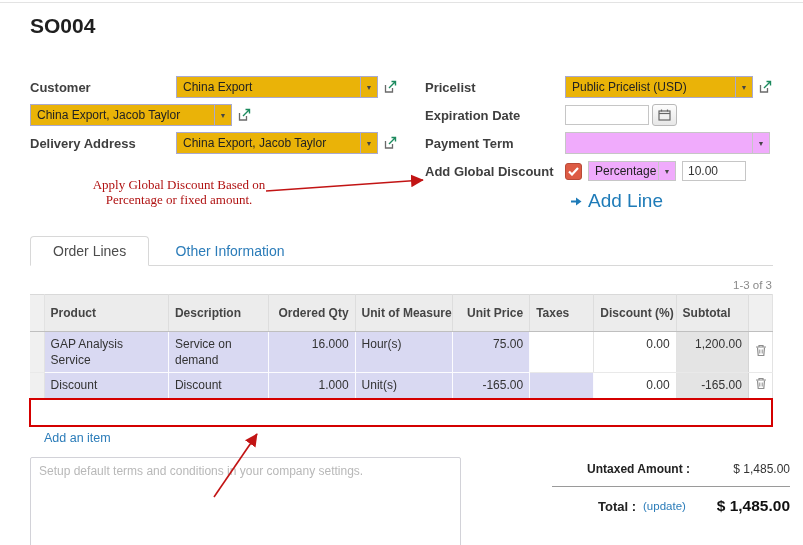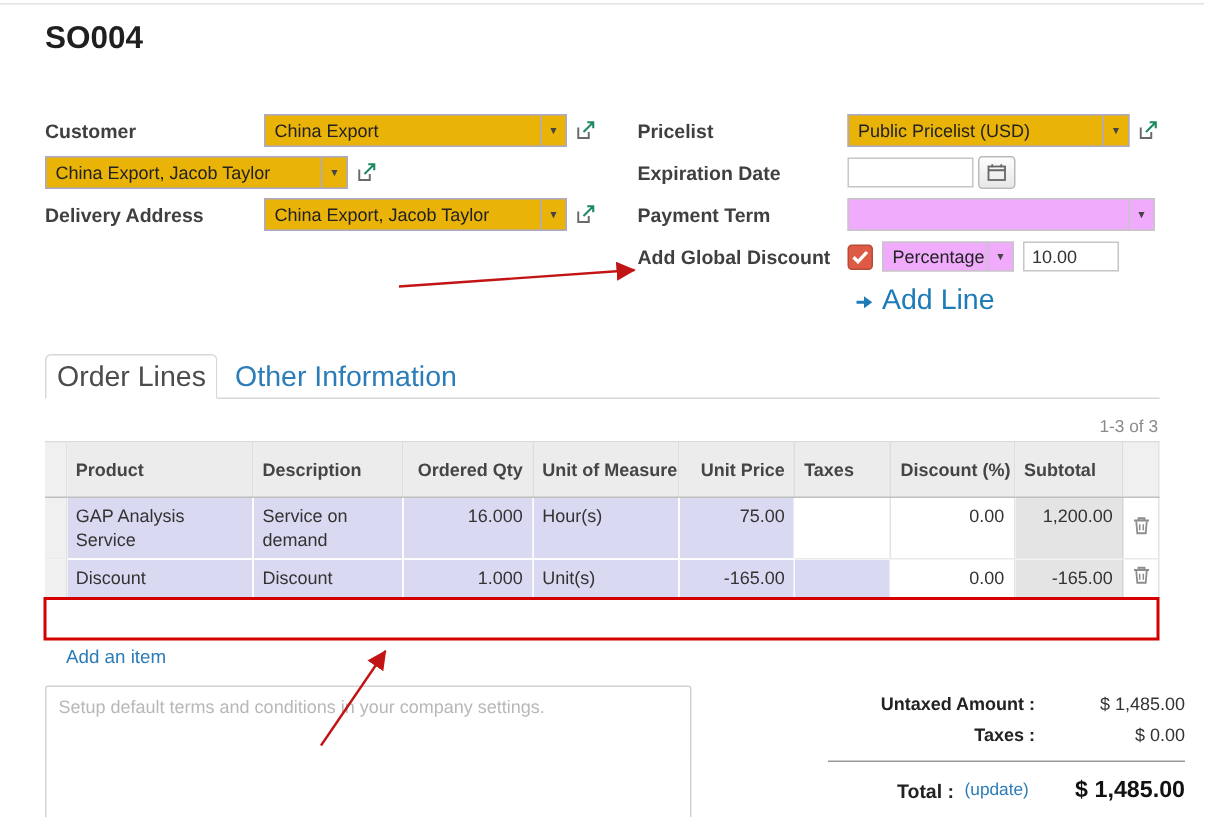--- a/index.html
+++ b/index.html
@@ -46,21 +46,21 @@
   .add-line { position:absolute; left:570px; top:190px; display:flex; align-items:center; gap:5px;
               color:#1e7bb8; font-size:19px; cursor:pointer; }
 
   
   .note { position:absolute; font-family:"Liberation Serif","DejaVu Serif",serif; color:#b01212; font-size:13px; line-height:15px; }
   .note1 { left:84px; top:177px; width:190px; text-align:center; }
   .note2 { left:106px; top:500px; }
 
   
   .tabbar { position:absolute; left:30px; top:236px; width:743px; height:30px; border-bottom:1px solid #d8d8d8; }
-  .tab { display:inline-block; height:30px; line-height:29px; padding:0 7px; font-size:19px; cursor:pointer; }
+  .tab { display:inline-block; height:30px; line-height:29px; padding:0 22px; font-size:14px; cursor:pointer; }
   .tab.active { background:#fff; border:1px solid #d8d8d8; border-bottom:1px solid #fff; border-radius:4px 4px 0 0;
                 color:#4c4c4c; position:relative; top:0px; }
   .tab.inactive { color:#2b7cb9; border:none; }
 
   .pager { position:absolute; right:31px; top:279px; font-size:11.5px; color:#8a8a8a; }
 
   
   .olist { position:absolute; left:30px; top:294px; width:743px; border-collapse:collapse; table-layout:fixed; }
   .olist th { background:#ececec; border-top:1px solid #d9d9d9; border-bottom:1px solid #bfbfbf;
               border-right:1px solid #dddddd; font-size:12px; font-weight:bold; color:#454545;
@@ -193,20 +193,24 @@
   </div>
 
   <div class="add-line">
     <svg width="13" height="11" viewBox="0 0 13 11">
         <path d="M1 5.5 H8" stroke="#1e7bb8" stroke-width="2" fill="none"></path>
         <path d="M6 1.5 L11.5 5.5 L6 9.5 z" fill="#1e7bb8"></path>
       </svg>
     <span>Add Line</span>
   </div>
 
+  <div class="note note1">
+    <div>Apply Global Discount Based on</div>
+    <div>Percentage or fixed amount.</div>
+  </div>
   <div class="note note2">Added Discount Line</div>
 
   <div class="tabbar">
     <span class="tab active">Order Lines</span>
     <span class="tab inactive">Other Information</span>
   </div>
 
   <div class="pager">1-3 of 3</div>
 
   <table class="olist">
@@ -278,24 +282,20 @@
 
   <div class="add-item">Add an item</div>
 
   <textarea class="notes-ta" placeholder="Setup default terms and conditions in your company settings." style=""></textarea>
 
   <div class="totals">
     <div class="trow">
       <span class="tlabel">Untaxed Amount :</span>
       <span class="tval">$ 1,485.00</span>
     </div>
-    <div class="trow">
-      <span class="tlabel">Taxes :</span>
-      <span class="tval">$ 0.00</span>
-    </div>
     <div class="tsep"></div>
     <div class="trow total">
       <span class="total-label">Total :</span>
       <span class="update-link">(update)</span>
       <span class="total-spacer"></span>
       <span class="total-val">$ 1,485.00</span>
     </div>
   </div>
 
   <svg class="overlay" viewBox="0 0 803 545">

